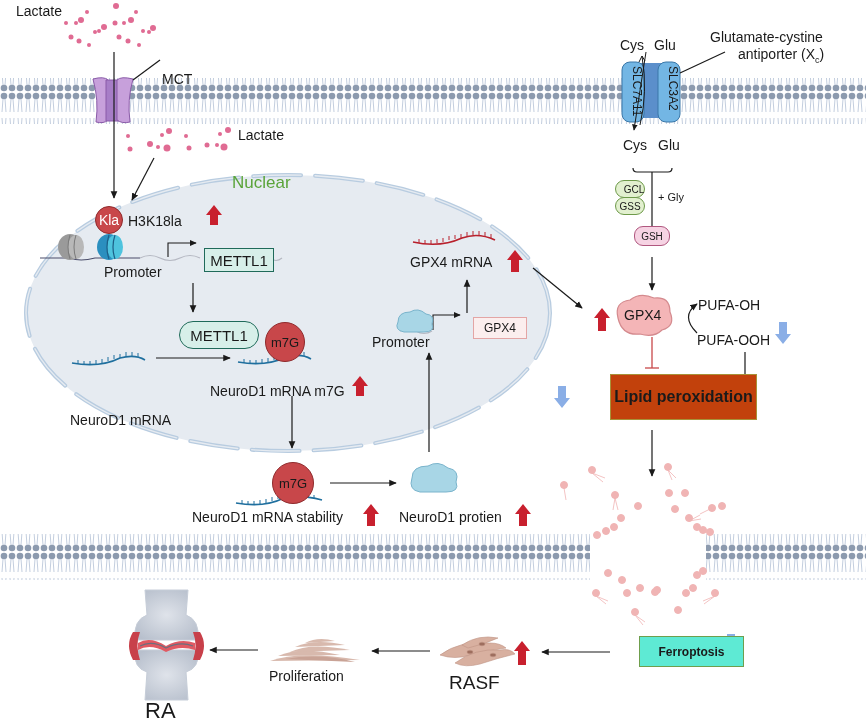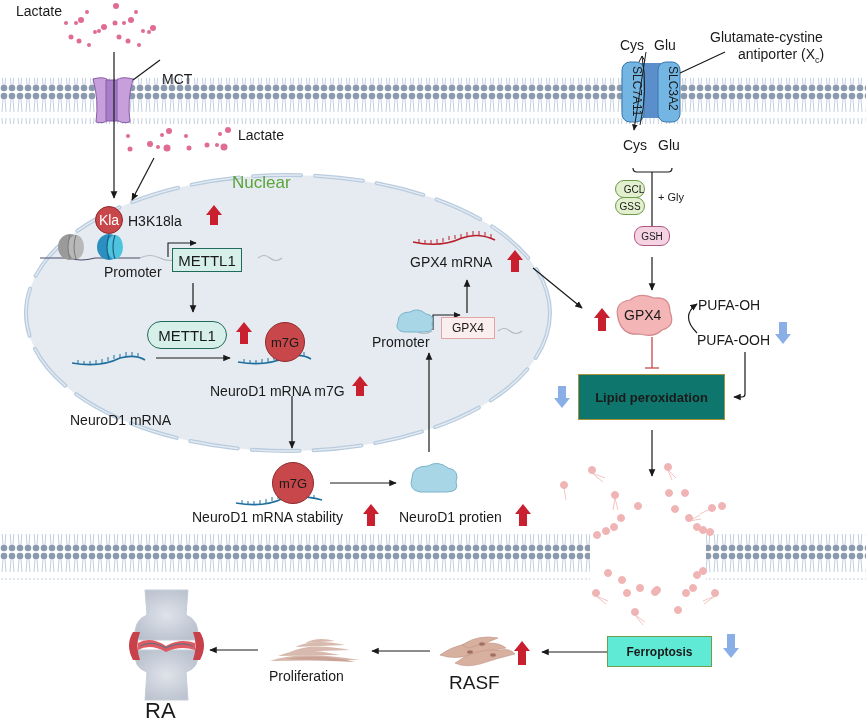--- a/index.html
+++ b/index.html
@@ -3,25 +3,25 @@
 <meta charset="utf-8">
 <style>
   html, body { margin: 0; padding: 0; background: #ffffff; }
   body { width: 866px; height: 720px; position: relative; overflow: hidden; font-family: "Liberation Sans", "DejaVu Sans", sans-serif; color: #1a1a1a; }
   svg { position: absolute; left: 0; top: 0; }
   .lbl { position: absolute; font-size: 14px; white-space: nowrap; line-height: 1; }
   .lbl-sm { font-size: 13px; }
   .lbl-xs { font-size: 11px; }
   .lbl-lg { font-size: 22px; }
   .nuclear { color: #5aa43a; font-size: 17px; }
-  .box { position: absolute; display: flex; align-items: center; justify-content: center; box-sizing: border-box; white-space: nowrap; }
+  .box { position: absolute; display: flex; align-items: center; justify-content: center; box-sizing: border-box; white-space: nowrap; margin-left: 32px; }
   .box-mettl1-gene { border: 1.5px solid #1f6a5a; background: #d7efe9; font-size: 15px; padding: 0 4px; }
   .box-mettl1-prot { border: 1.5px solid #1f6a5a; background: #d7efe9; border-radius: 14px; font-size: 15px; }
   .box-gpx4-gene { border: 1.5px solid #e3a5a5; background: #fbeeee; font-size: 12px; }
-  .box-lipid { border: 1.5px solid #a89138; background: #0f766e; font-size: 13px; font-weight: bold; }
+  .box-lipid { border: 1.5px solid #a89138; background: #c2410c; font-size: 16px; font-weight: bold; }
   .box-ferro { border: 1.5px solid #6f9e4d; background: #5eead4; font-size: 12px; font-weight: bold; }
   .pill { position: absolute; display: flex; align-items: center; justify-content: center; box-sizing: border-box; font-size: 10px; border-radius: 9px; }
   .pill-green { border: 1.3px solid #6e9a4a; background: #e2f0cf; }
   .pill-pink { border: 1.3px solid #b0577f; background: #f6d3e3; }
   .circle { position: absolute; border-radius: 50%; display: flex; align-items: center; justify-content: center; color: #1a1a1a; box-sizing: border-box; }
   .circle-kla { background: #c8474a; border: 1.3px solid #8f2a2c; color: #fff; font-size: 14px; }
   .circle-m7g { background: #c8474a; border: 1.3px solid #8f2a2c; font-size: 13px; }
 </style>
 </head>
 <body>

